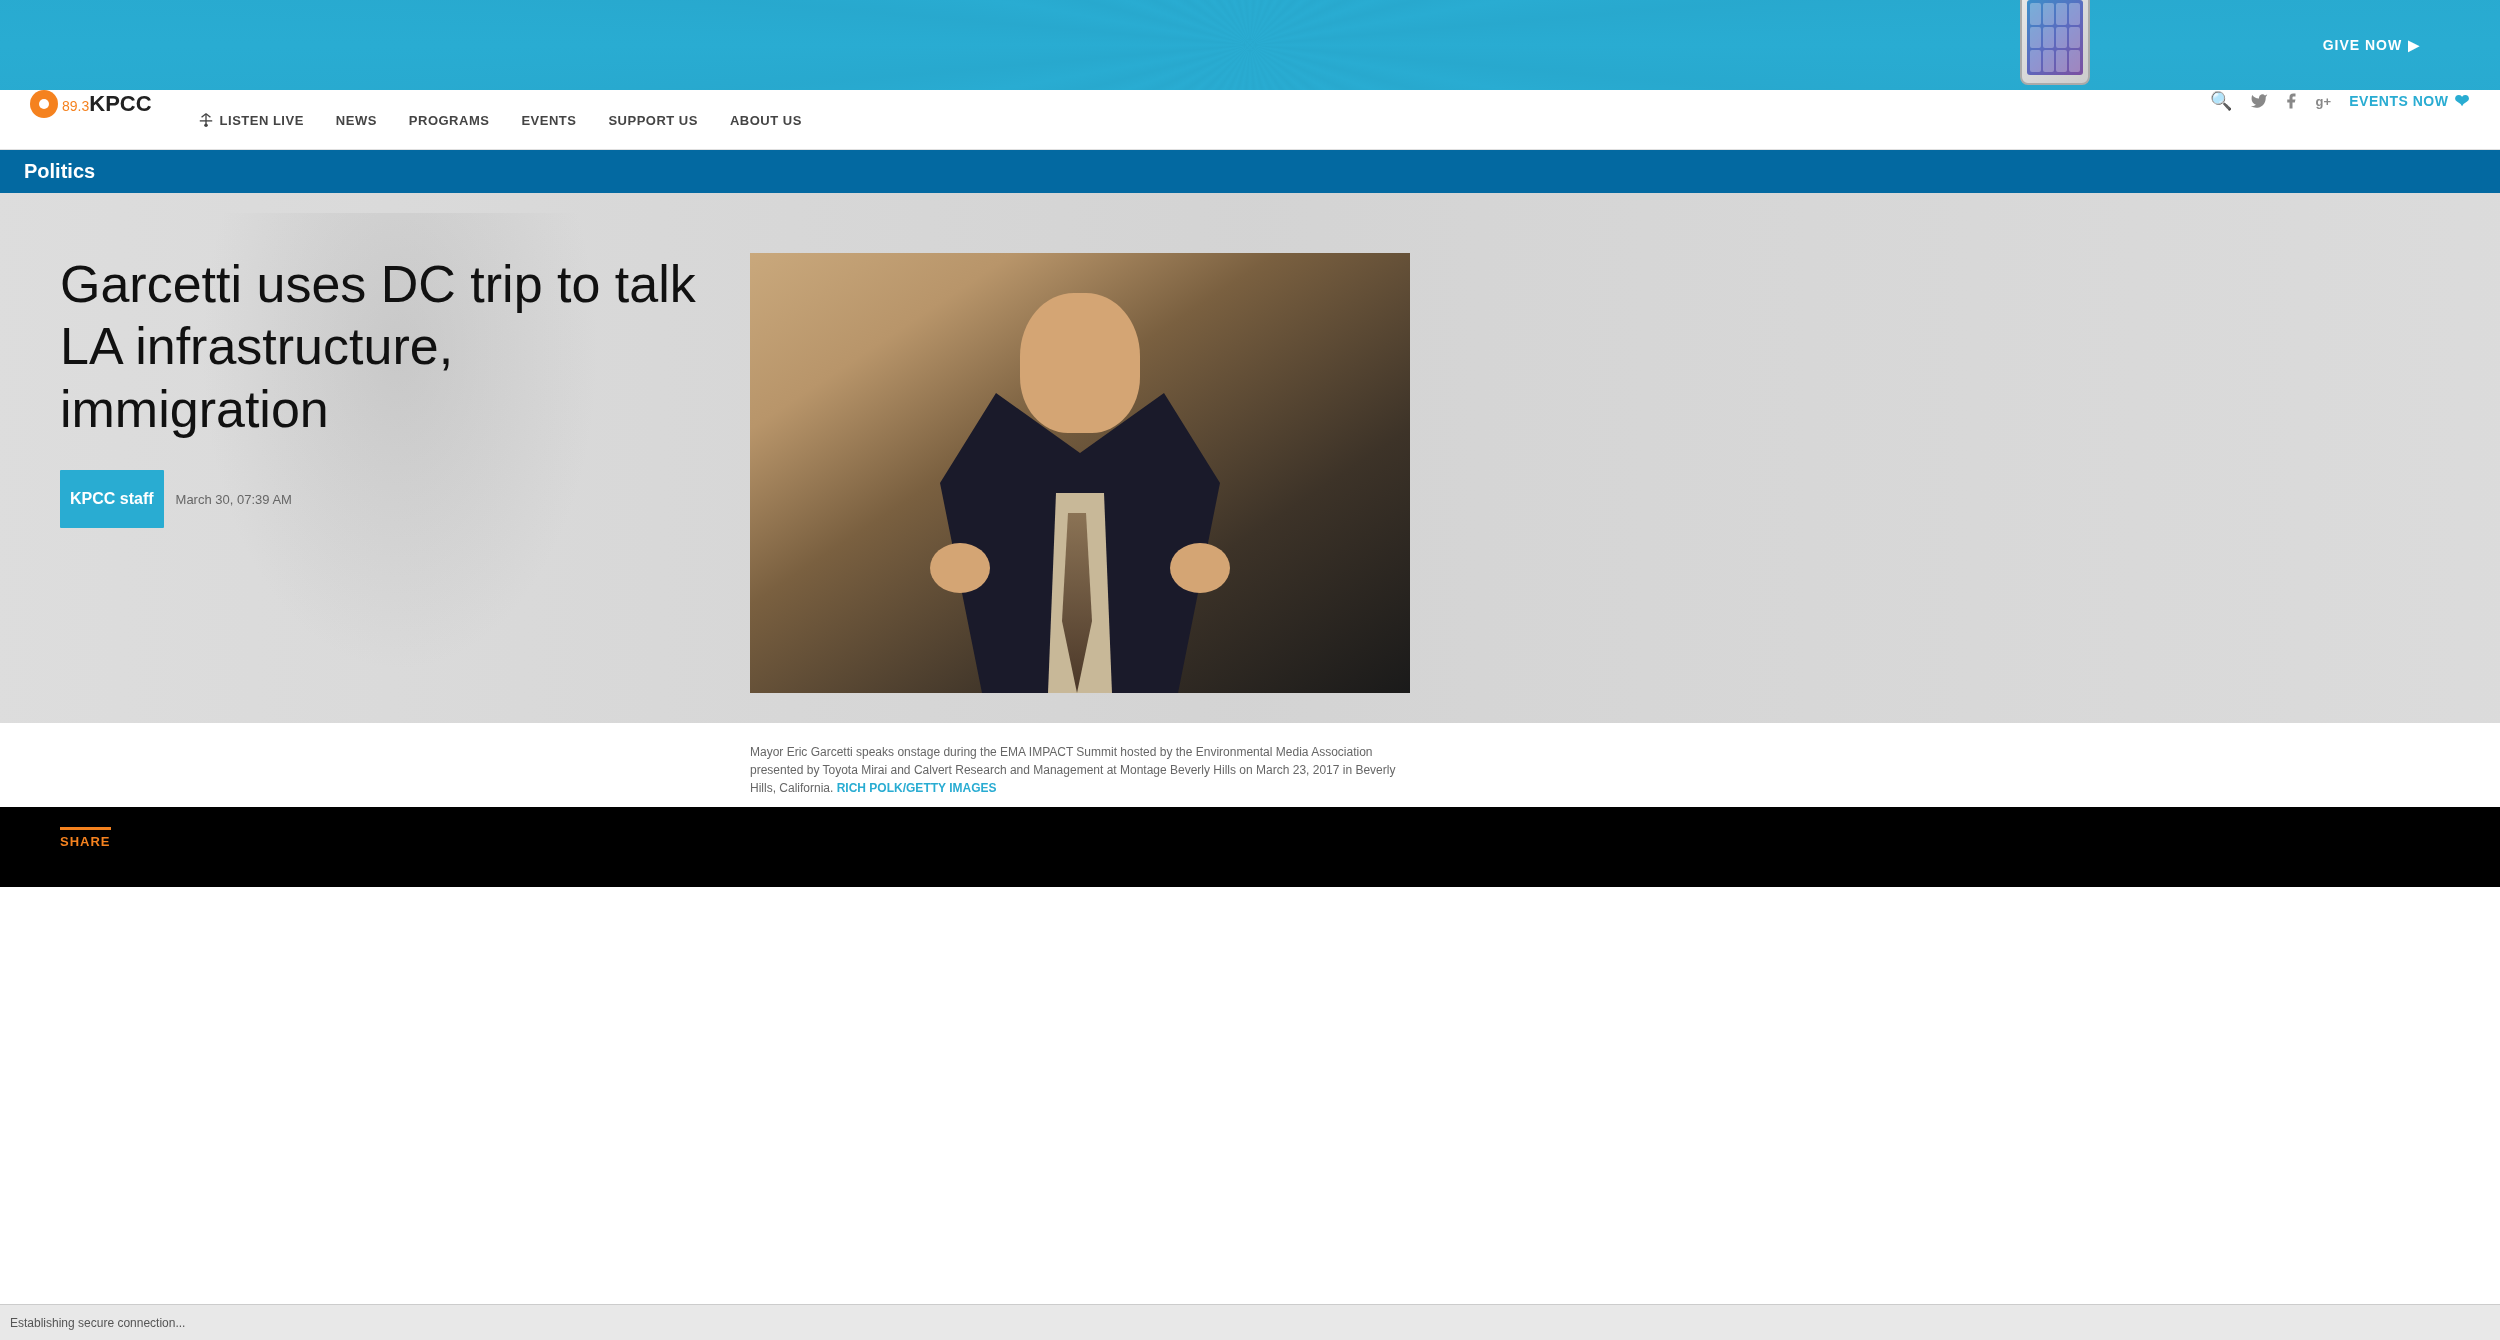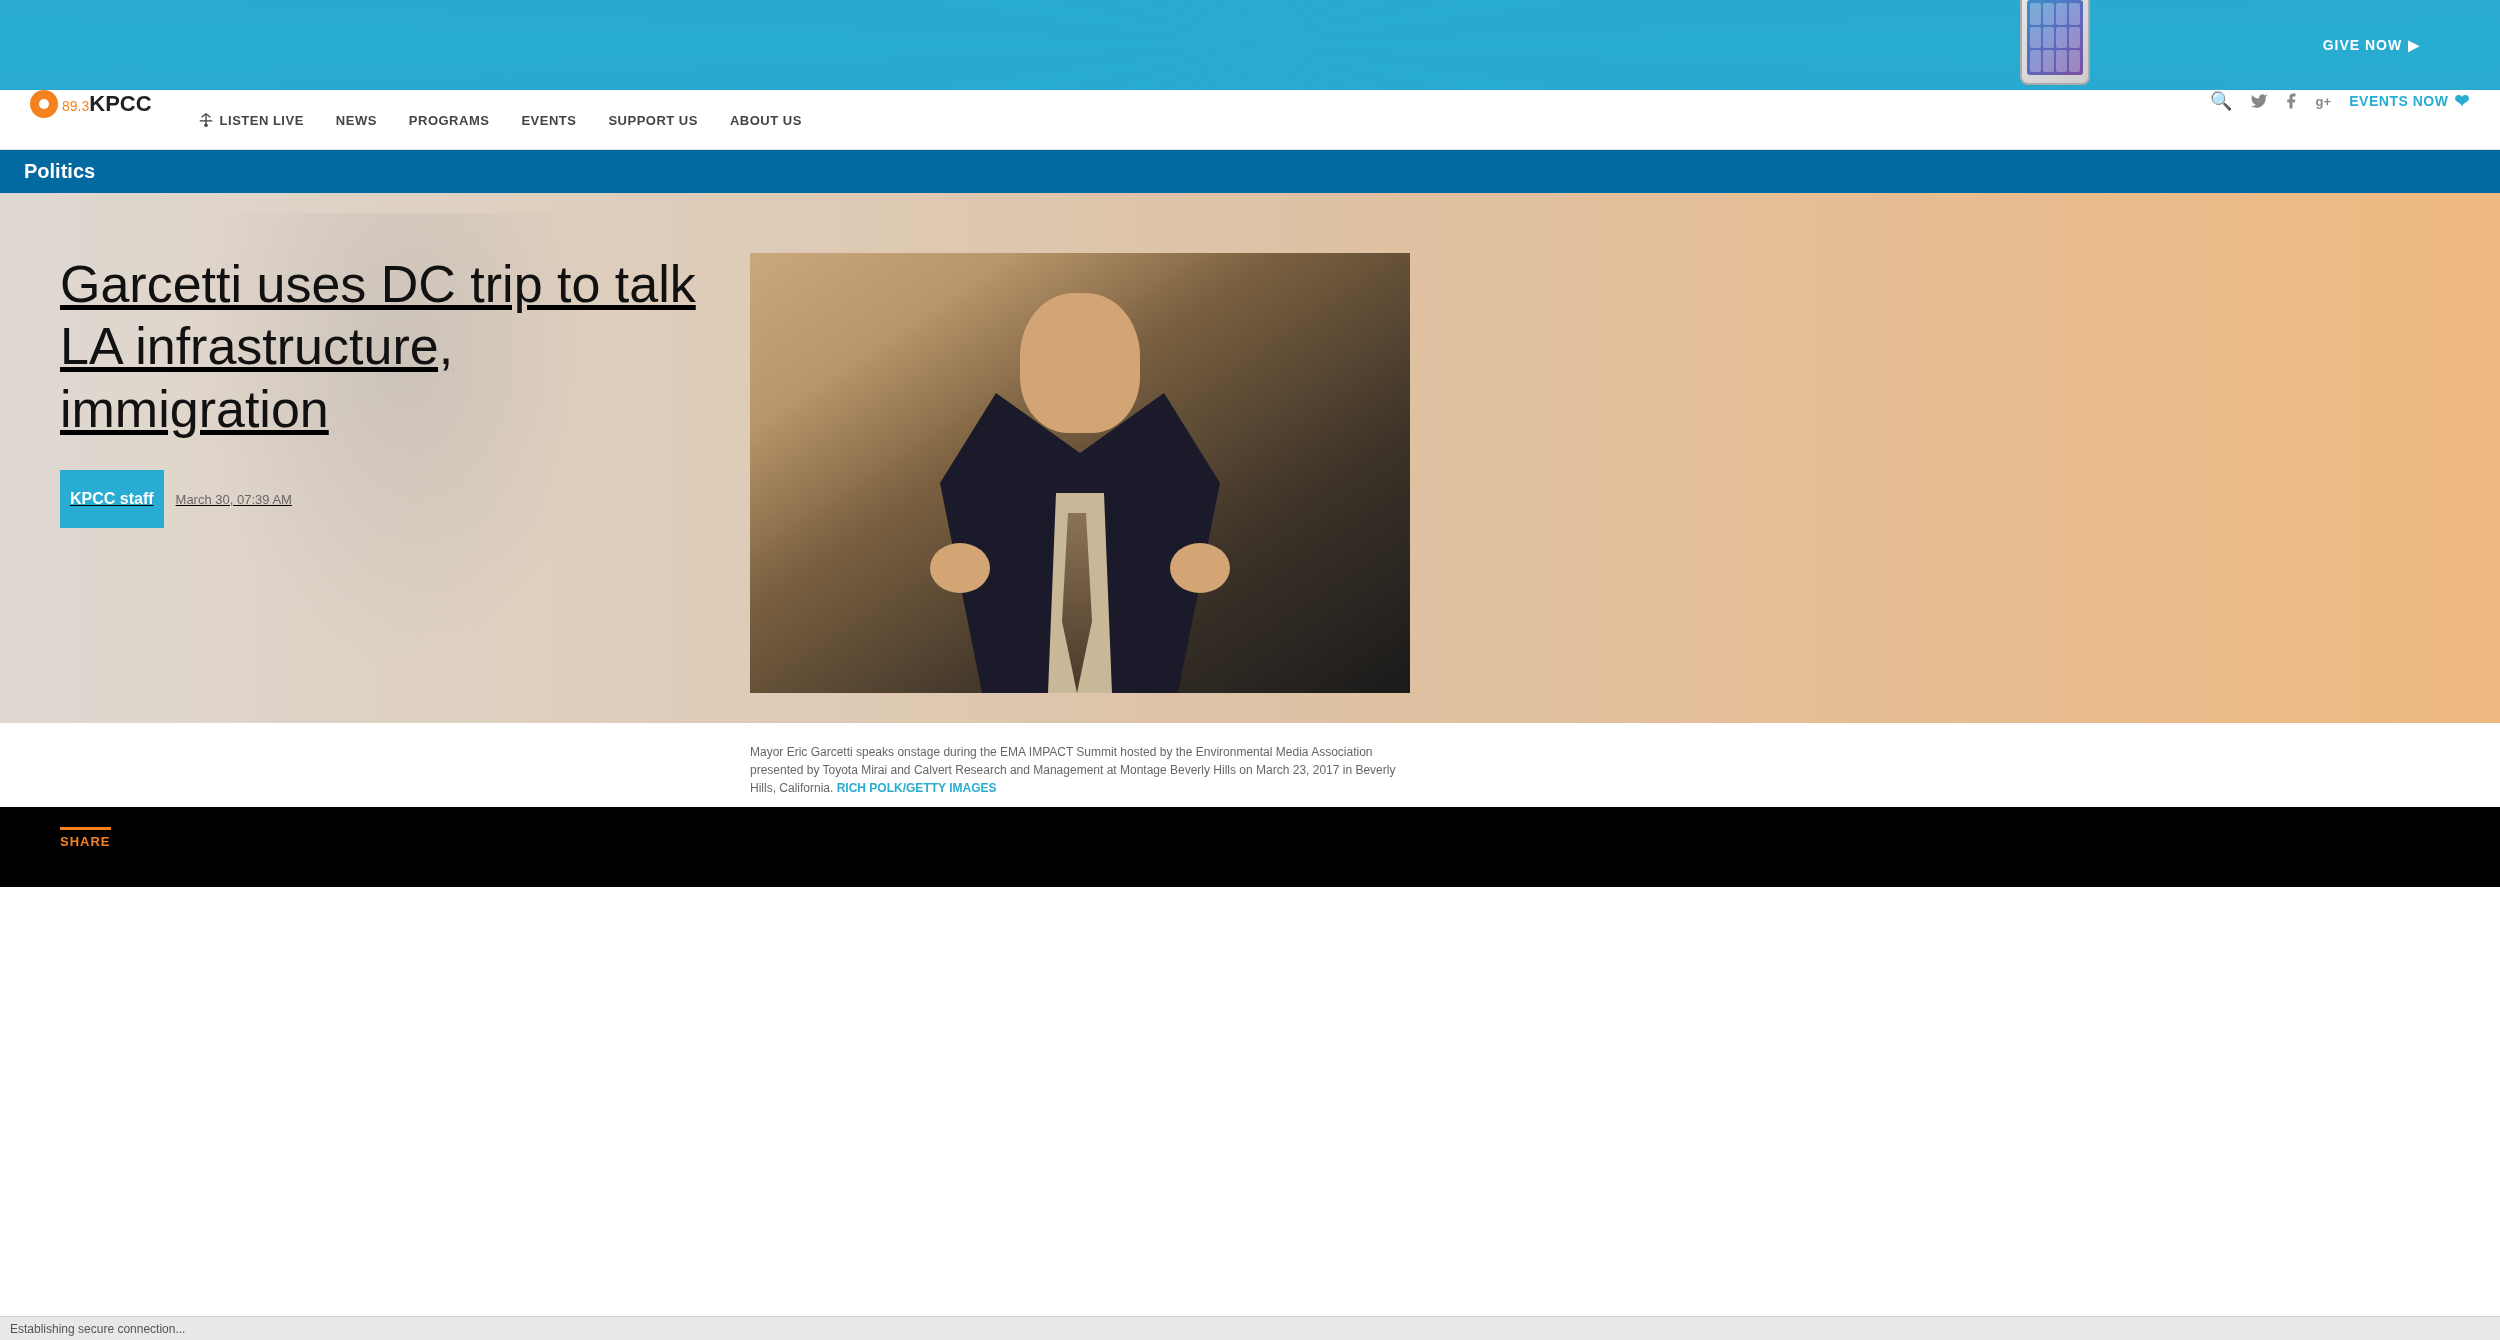--- a/index.html
+++ b/index.html
@@ -176,24 +176,23 @@
       padding: 10px 24px;
     }
     .section-banner h2 {
       color: #fff;
       font-size: 20px;
       font-weight: bold;
     }
 
     
     .article-container {
-      background: #fdba74;
+      background: #e5e5e5;
       position: relative;
       min-height: 500px;
-      text-decoration: underline;
     }
     .article-bg-overlay {
       position: absolute;
       top: 0; left: 0; right: 0; bottom: 0;
       background: linear-gradient(to right, rgba(220,220,220,0.9) 0%, rgba(200,200,200,0.6) 50%, rgba(180,180,180,0.2) 100%);
       z-index: 0;
     }
     
     .article-bg-face {
       position: absolute;
@@ -363,21 +362,21 @@
       display: inline-block;
       padding-top: 4px;
     }
 
     
     .status-bar {
       position: fixed;
       bottom: 0;
       left: 0;
       right: 0;
-      height: 24px;
+      height: 36px;
       background: #e8e8e8;
       border-top: 1px solid #ccc;
       display: flex;
       align-items: center;
       padding: 0 10px;
       font-size: 12px;
       color: #555;
     }
 
     

